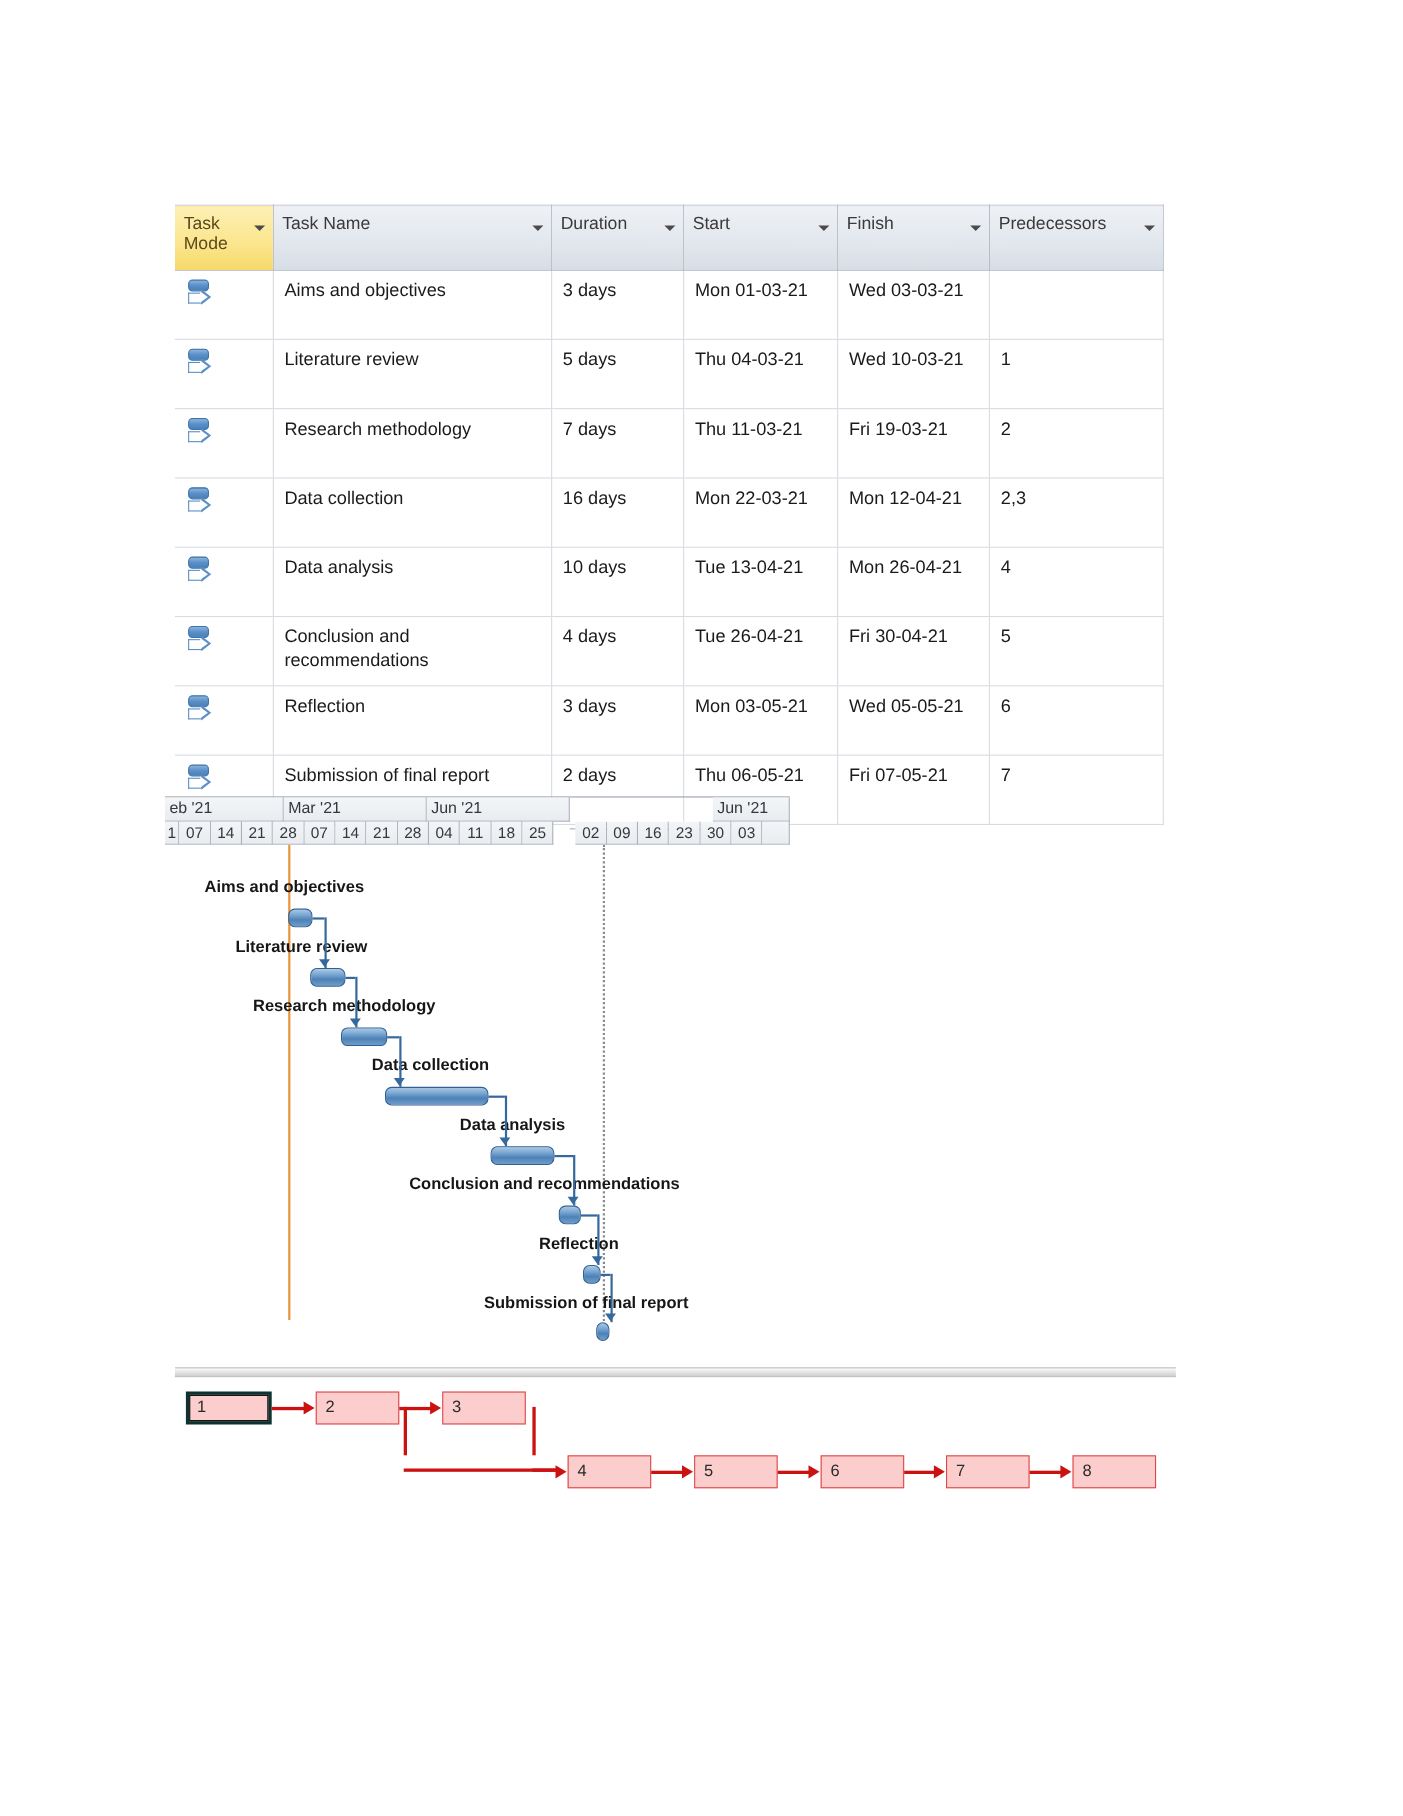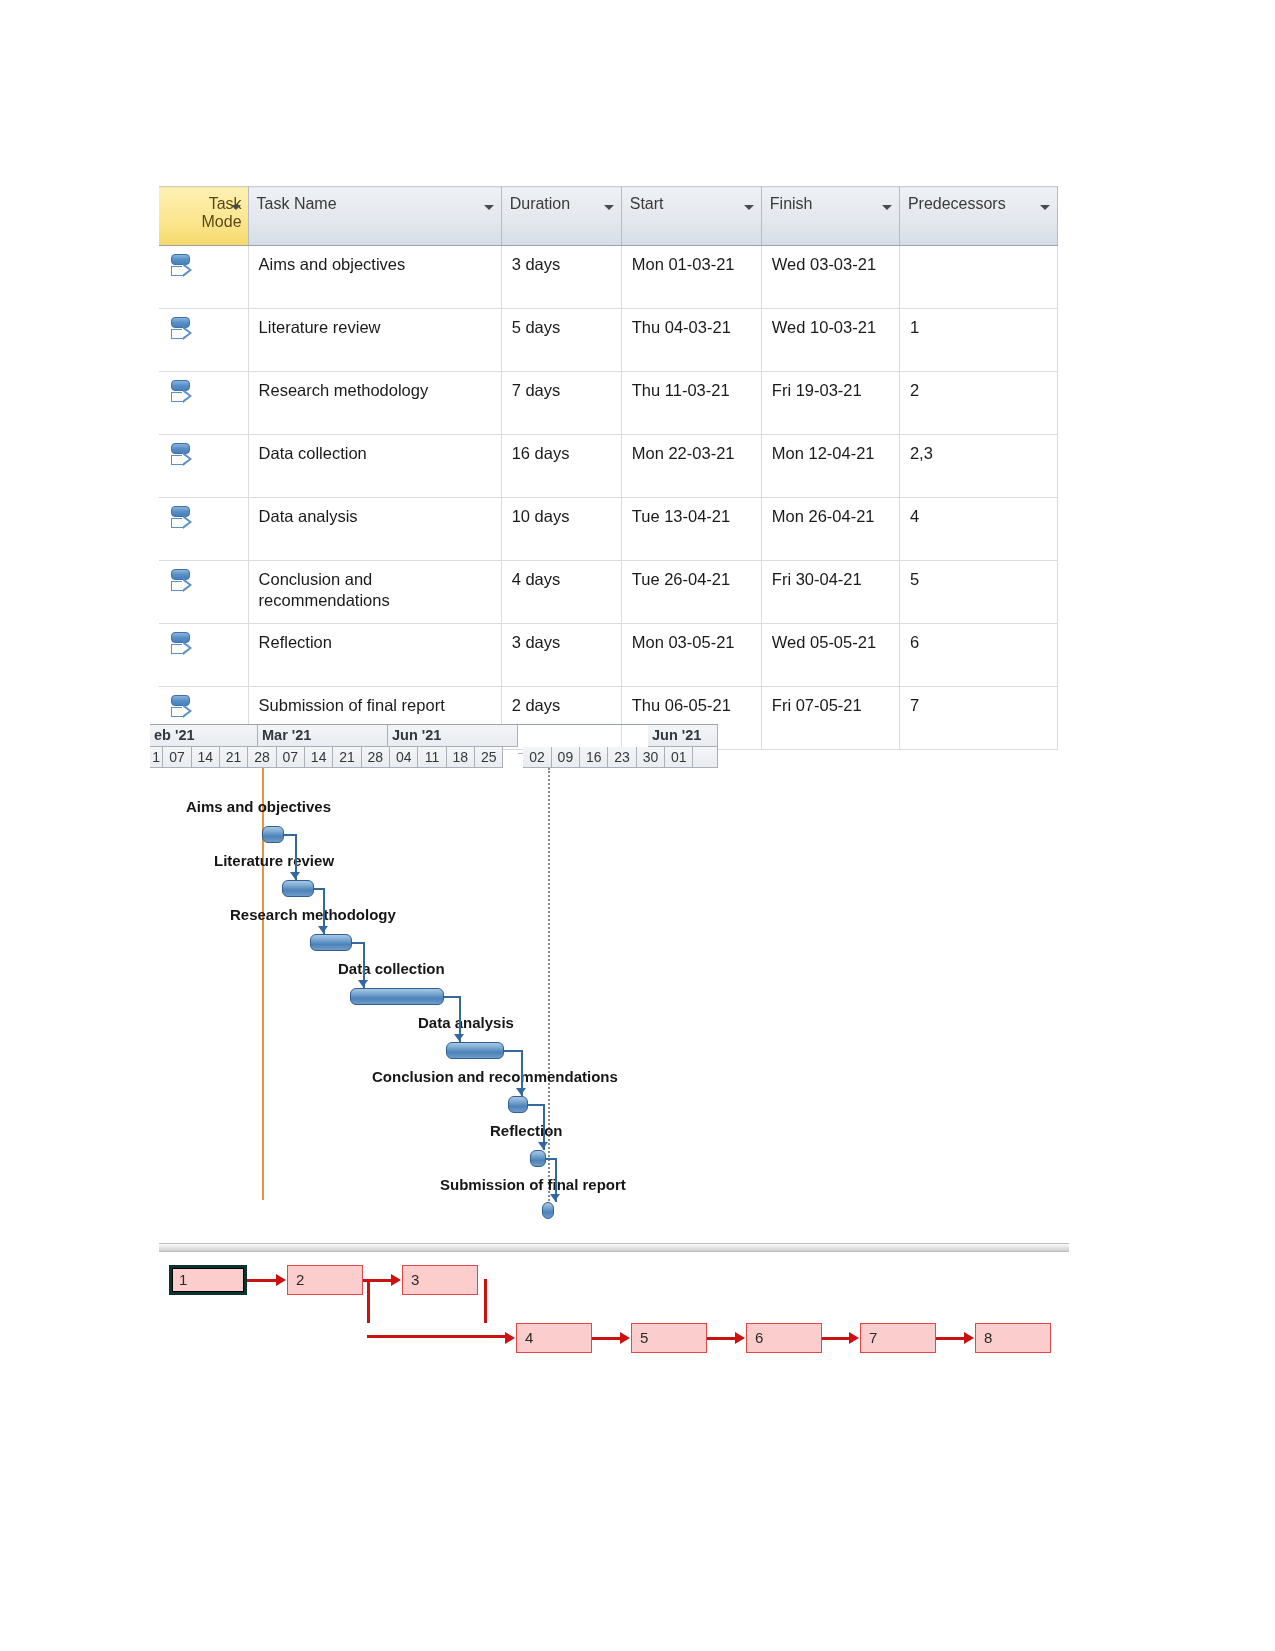--- a/index.html
+++ b/index.html
@@ -39,21 +39,20 @@
     color: #3a3a3a;
     text-align: left;
     vertical-align: top;
     padding: 8px 6px 6px 8px;
     height: 44px;
     position: relative;
   }
   table.proj th.tm {
     background: linear-gradient(to bottom, #fdf0b4 0%, #fbe58d 60%, #f6d96a 100%);
     color: #5a4a1a;
-    text-align: right;
   }
   th .hdr-txt { display: block; line-height: 1.12; }
   th .filter-arrow {
     position: absolute;
     right: 7px;
     top: 18px;
     width: 0; height: 0;
     border-left: 5px solid transparent;
     border-right: 5px solid transparent;
     border-top: 5px solid #4a4a4a;
@@ -104,21 +103,21 @@
 
   
   #gantt {
     position: absolute;
     left: 150px;
     top: 724px;
     width: 568px;
     height: 488px;
   }
   .tl-row { display: flex; width: 100%; }
-  .tl-months { height: 22px; border-top: 1px solid #9aa2ac; font-weight: bold; }
+  .tl-months { height: 22px; border-top: 1px solid #9aa2ac; }
   .tl-days   { height: 21px; }
   .tl-cell {
     background: linear-gradient(to bottom,#f3f5f7 0%,#e9ecf0 100%);
     border-right: 1px solid #a9b0b9;
     border-bottom: 1px solid #a9b0b9;
     font-size: 14.5px;
     color: #33383d;
     padding-left: 4px;
     box-sizing: border-box;
     white-space: nowrap;
@@ -379,21 +378,21 @@
       <div class="tl-cell" style="width: 30px;">28</div>
       <div class="tl-cell" style="width: 30px;">04</div>
       <div class="tl-cell" style="width: 30px;">11</div>
       <div class="tl-cell" style="width: 30px;">18</div>
       <div class="tl-cell" style="width: 30px;">25</div>
       <div class="tl-cell" style="width: 30px; margin-left: 20px;">02</div>
       <div class="tl-cell" style="width: 30px;">09</div>
       <div class="tl-cell" style="width: 30px;">16</div>
       <div class="tl-cell" style="width: 30px;">23</div>
       <div class="tl-cell" style="width: 30px;">30</div>
-      <div class="tl-cell" style="width: 30px;">01</div>
+      <div class="tl-cell" style="width: 30px;">03</div>
       <div class="tl-cell" style="width: 26px;"></div>
     </div>
   <div id="gantt-body">
     <div class="gline-today" style="left:112px"></div>
     <div class="gline-status" style="left:398px"></div>
   <div class="glabel" style="left: 36px; top: 30px;">Aims and objectives</div>
       <div class="gbar" style="left: 112px; top: 58px; width: 22px;"></div>
       <div class="glabel" style="left: 64px; top: 84px;">Literature review</div>
       <div class="gbar" style="left: 132px; top: 112px; width: 32px;"></div>
       <div class="glabel" style="left: 80px; top: 138px;">Research methodology</div>

